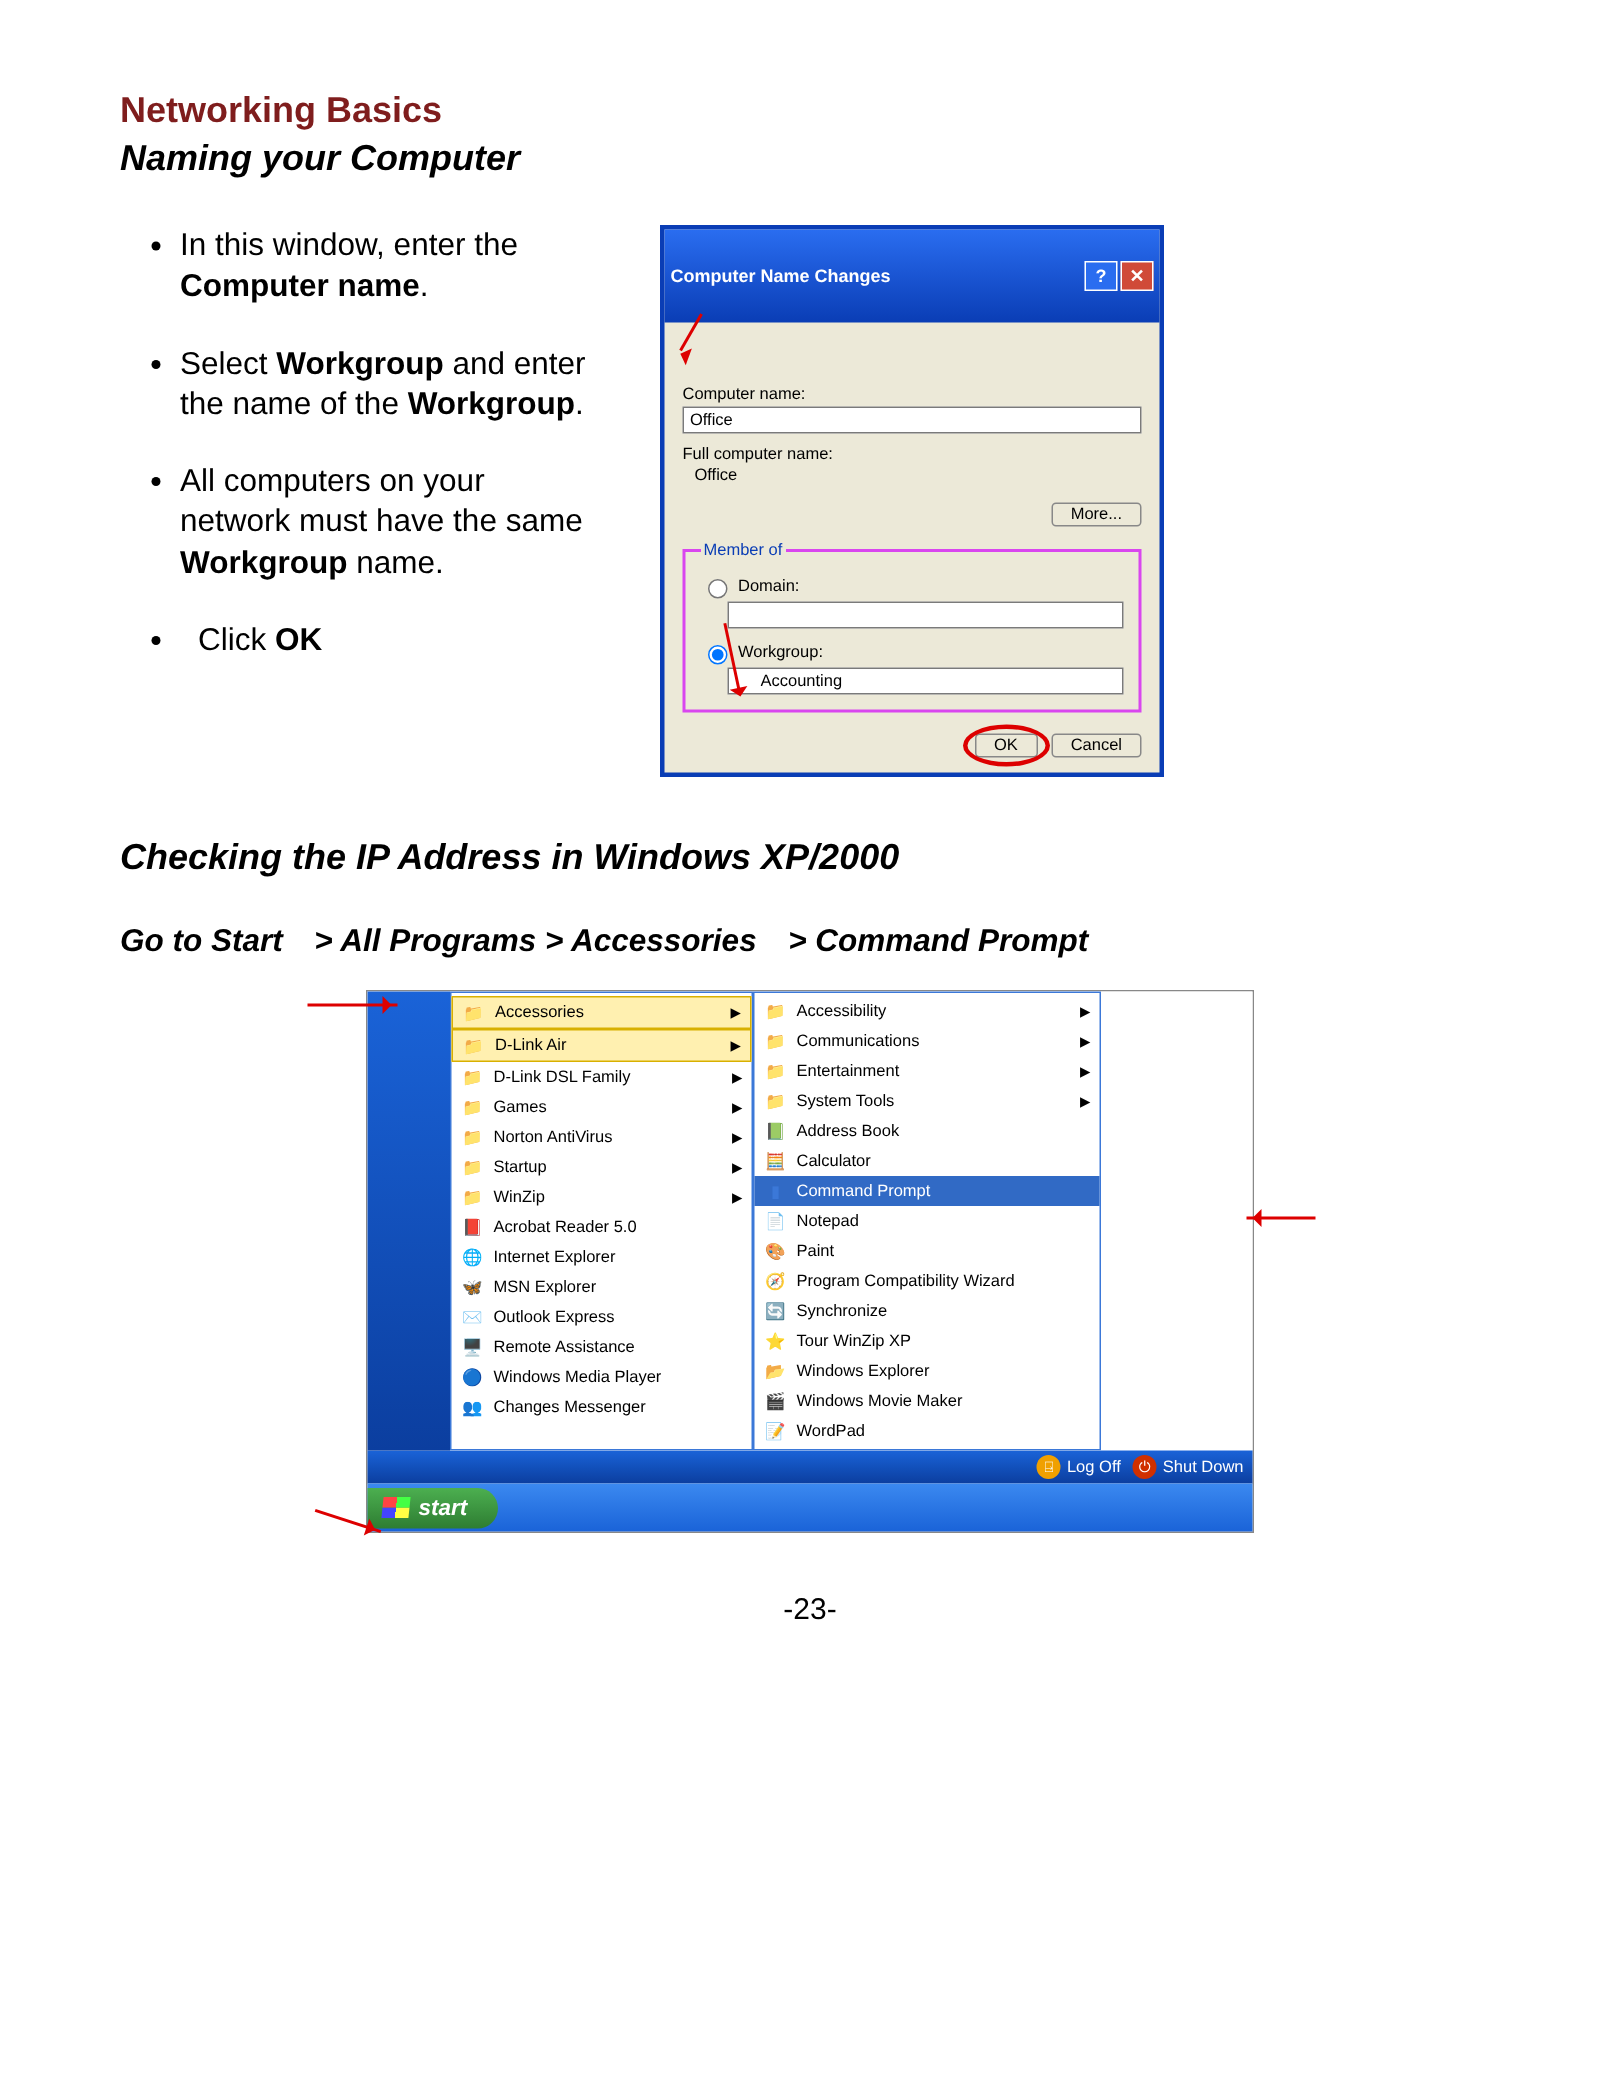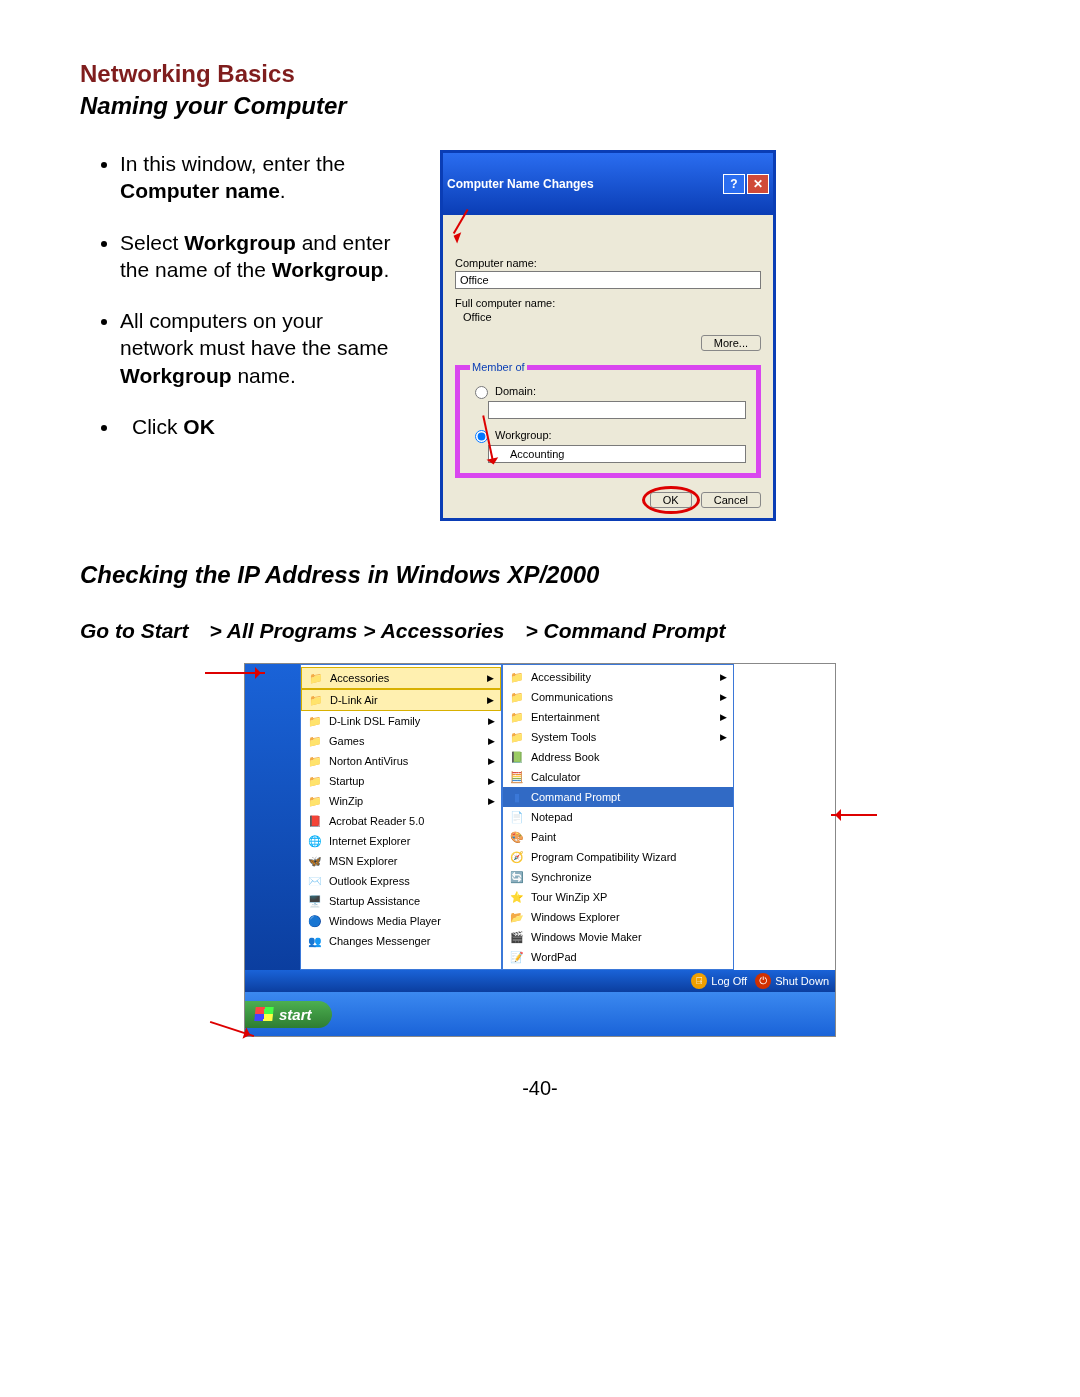--- a/index.html
+++ b/index.html
@@ -77,21 +77,21 @@
   }
   .fullname { margin: 8px 0 2px; font-size:11px;}
   .fullname-val { padding-left:8px; font-size:11px;}
   .more-row { text-align:right; margin:12px 0 10px;}
   .xp-btn {
     background:#ece9d8; border:1px solid #888;
     padding:1px 12px; font-size:11px; font-family:Tahoma,sans-serif;
     border-radius:3px;
   }
   fieldset.member {
-    border:5px solid #d946ef;
+    border:2px solid #d946ef;
     padding:6px 10px 10px;
     margin:0;
   }
   fieldset.member legend { color:#0a3db5; font-size:11px; padding:0 2px;}
   .radio-row { display:flex; align-items:center; gap:4px; margin-top:4px; font-size:11px;}
   .dlg-footer { text-align:right; padding:6px 12px 10px; }
   .ok-circle {
     display:inline-block; position:relative;
   }
   .ok-circle::after{
@@ -178,21 +178,21 @@
   .bottom-bar .btn { display:flex; align-items:center; gap:4px;}
   .bottom-bar .circle {
     width:16px;height:16px;border-radius:50%;
     display:flex;align-items:center;justify-content:center;
     font-size:10px;color:#fff;
   }
   .circle.yellow{background:#f0a000;}
   .circle.red{background:#d03000;}
   .taskbar {
     background: linear-gradient(#3b89f0,#1a63d8);
-    height:44px; display:flex; align-items:center;
+    height:32px; display:flex; align-items:center;
   }
   .start-btn {
     background: linear-gradient(#4caf50,#2e7d32);
     color:#fff; font-style:italic; font-weight:bold;
     padding:5px 20px 5px 10px;
     border-radius:0 16px 16px 0;
     display:flex;align-items:center;gap:6px;
     font-size:15px;
   }
   .start-flag {
@@ -348,21 +348,21 @@
         <div class="mrow">
           <span class="ic blue-cube">🦋</span>
           <span>MSN Explorer</span>
         </div>
         <div class="mrow">
           <span class="ic blue-cube">✉️</span>
           <span>Outlook Express</span>
         </div>
         <div class="mrow">
           <span class="ic blue-cube">🖥️</span>
-          <span>Startup Assistance</span>
+          <span>Remote Assistance</span>
         </div>
         <div class="mrow">
           <span class="ic blue-cube">🔵</span>
           <span>Windows Media Player</span>
         </div>
         <div class="mrow">
           <span class="ic blue-cube">👥</span>
           <span>Changes Messenger</span>
         </div>
       </div>
@@ -444,13 +444,13 @@
     </span>
   </div>
   <div class="taskbar">
     <div class="start-btn">
       <span class="start-flag"></span>
       <span>start</span>
     </div>
   </div>
 </div>
 
-<div class="pagenum">-40-</div>
+<div class="pagenum">-23-</div>
 
 </body></html>

